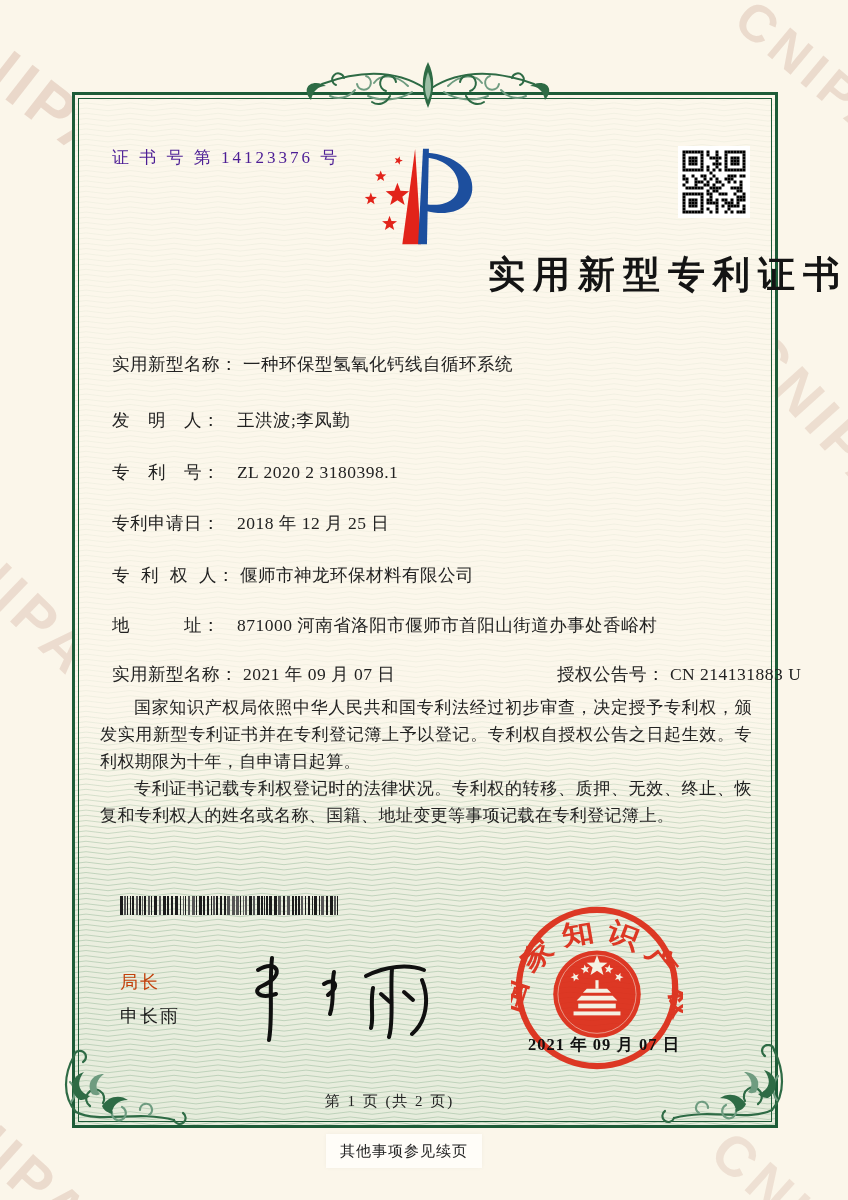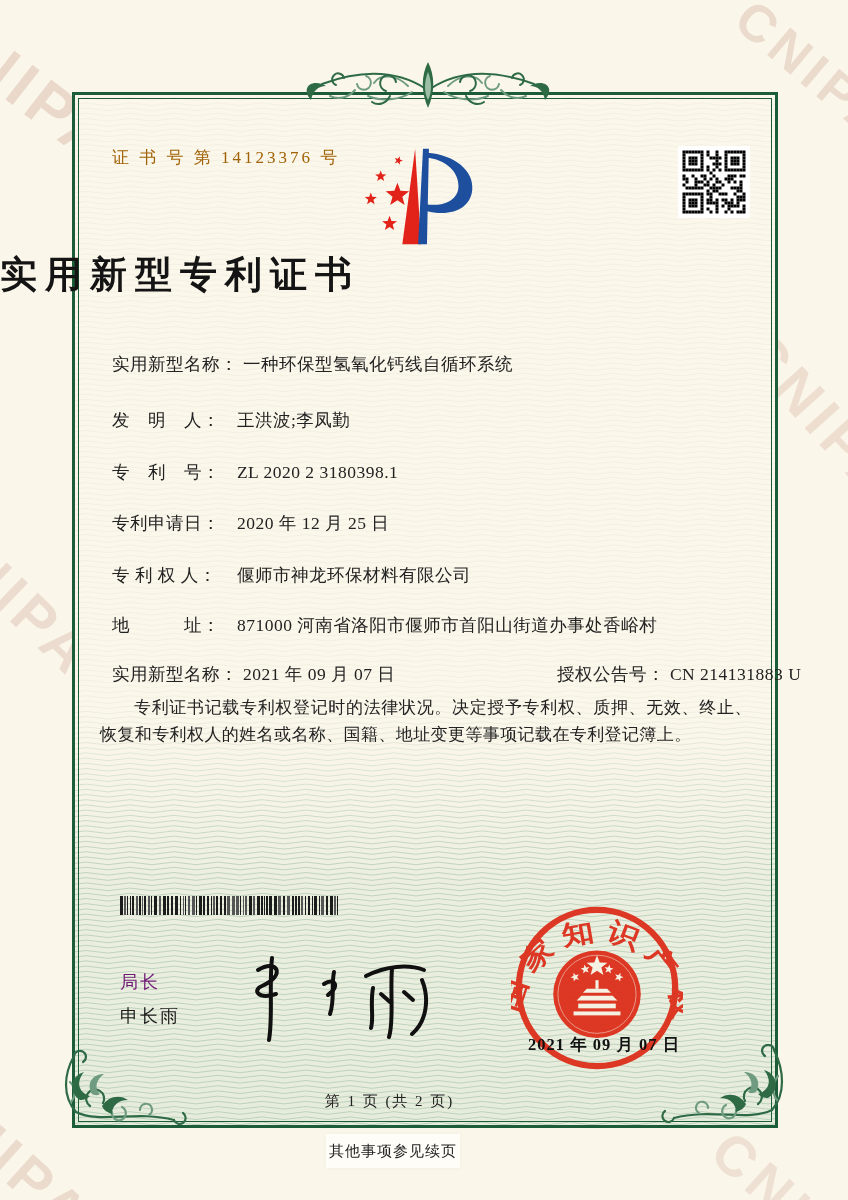--- a/index.html
+++ b/index.html
@@ -13,48 +13,48 @@
 
   
   .frame{position:absolute;left:72px;top:92px;width:706px;height:1036px;
          border:3px solid #1d5c38;box-sizing:border-box;z-index:2;
          background:linear-gradient(180deg,#fcf7eb 0%,#fcf7eb 60%,#f6f4e6 68%,#ecefe0 76%,#e6ecdc 100%);}
   .frame-inner{position:absolute;inset:3px;border:1px solid #1d5c38;pointer-events:none;z-index:3;}
   #waves{position:absolute;inset:0;width:100%;height:100%;z-index:0;}
 
   .content{position:absolute;inset:0;z-index:4;}
 
-  .cert-no{position:absolute;left:112px;top:146px;font-size:17px;letter-spacing:3px;color:#a16207;}
+  .cert-no{position:absolute;left:112px;top:146px;font-size:17px;letter-spacing:3px;color:#4c1d95;}
   .logo{position:absolute;left:360px;top:140px;width:128px;height:114px;}
   .qr{position:absolute;left:678px;top:146px;width:72px;height:72px;background:#fff;padding:0;}
-  .title{position:absolute;left:0;top:250px;width:848px;text-align:left;
+  .title{position:absolute;left:0;top:250px;width:848px;text-align:right;
          font-size:37px;font-weight:bold;letter-spacing:8px;color:#141414;}
 
   .field-row{position:absolute;left:112px;font-size:17.5px;color:#222;letter-spacing:0.5px;white-space:nowrap;}
-  .field-label{display:inline-block;min-width:120px;}
+  .field-label{display:inline-block;min-width:120px;font-family:Liberation Mono, monospace;}
   .grant-pair2{position:absolute;left:438px;top:0;white-space:nowrap;margin-left:7px;}
 
   .paragraphs{position:absolute;left:100px;top:694px;width:652px;font-size:17px;
               line-height:27px;color:#222;text-align:justify;letter-spacing:0.4px;}
   .paragraphs p{margin:0;text-indent:2em;}
 
   #barcode{position:absolute;left:120px;top:896px;}
 
-  .signer-title{position:absolute;left:120px;top:970px;font-size:18px;color:#701a75;letter-spacing:2px;}
+  .signer-title{position:absolute;left:120px;top:970px;font-size:18px;color:#c2410c;letter-spacing:2px;}
   .signer-name{position:absolute;left:120px;top:1004px;font-size:18px;color:#1a1a1a;letter-spacing:2px;}
   .signature{position:absolute;left:242px;top:942px;width:215px;height:105px;}
 
   .seal{position:absolute;left:511px;top:902px;width:172px;height:172px;opacity:0.93;}
   .seal-date{position:absolute;left:528px;top:1034px;font-size:16.5px;font-weight:bold;
              color:#111;letter-spacing:1px;z-index:6;white-space:nowrap;}
 
   .page-info{position:absolute;left:0;top:1092px;width:779px;text-align:center;
              font-size:15px;color:#222;letter-spacing:2px;}
 
-  .cont-strip{position:absolute;left:326px;top:1134px;width:134px;height:34px;background:#fffdf8;
+  .cont-strip{position:absolute;left:326px;top:1134px;width:156px;height:34px;background:#fffdf8;
               box-shadow:0 0 4px rgba(0,0,0,0.04);display:flex;align-items:center;justify-content:center;}
   .cont-strip span{font-size:15px;color:#222;letter-spacing:1px;}
 
   .ornament-top{position:absolute;left:298px;top:56px;width:260px;height:66px;z-index:5;}
   .corner-bl{position:absolute;left:56px;top:1048px;width:140px;height:80px;z-index:5;}
   .corner-br{position:absolute;left:652px;top:1044px;width:140px;height:84px;z-index:5;transform:scaleX(-1);}
 </style>
 </head>
 <body>
 
@@ -519,42 +519,43 @@
     <div class="field-row" style="top:408px">
       <span class="field-label">发　明　人：</span>
       <span>王洪波;李凤勤</span>
     </div>
     <div class="field-row" style="top:460px">
       <span class="field-label">专　利　号：</span>
       <span>ZL 2020 2 3180398.1</span>
     </div>
     <div class="field-row" style="top:511px">
       <span class="field-label">专利申请日：</span>
-      <span>2020 年 12 月 25 日</span>
+      <span>2018 年 12 月 25 日</span>
     </div>
     <div class="field-row" style="top:563px">
       <span class="field-label">专 利 权 人：</span>
       <span>偃师市神龙环保材料有限公司</span>
     </div>
     <div class="field-row" style="top:613px">
       <span class="field-label">地　　　址：</span>
       <span>871000 河南省洛阳市偃师市首阳山街道办事处香峪村</span>
     </div>
 
     <div class="field-row" style="top:662px;width:660px">
       <span class="field-label">实用新型名称：</span>
       <span>2021 年 09 月 07 日</span>
       <span class="grant-pair2">
         <span>授权公告号：</span>
         <span>CN 214131883 U</span>
       </span>
     </div>
 
     <div class="paragraphs">
-      <p>专利证书记载专利权登记时的法律状况。决定授予专利权、质押、无效、终止、恢复和专利权人的姓名或名称、国籍、地址变更等事项记载在专利登记簿上。</p>
+      <p>国家知识产权局依照中华人民共和国专利法经过初步审查，决定授予专利权，颁发实用新型专利证书并在专利登记簿上予以登记。专利权自授权公告之日起生效。专利权期限为十年，自申请日起算。</p>
+      <p>专利证书记载专利权登记时的法律状况。专利权的转移、质押、无效、终止、恢复和专利权人的姓名或名称、国籍、地址变更等事项记载在专利登记簿上。</p>
     </div>
 
     <svg id="barcode" width="224" height="19" viewBox="0 0 224 19">
         <rect x="0" y="0" width="3" height="19" fill="#1c1c1c"></rect>
         <rect x="4" y="0" width="2" height="19" fill="#555"></rect>
         <rect x="7" y="0" width="1" height="19" fill="#1c1c1c"></rect>
         <rect x="10" y="0" width="1" height="19" fill="#1c1c1c"></rect>
         <rect x="12" y="0" width="2" height="19" fill="#1c1c1c"></rect>
         <rect x="16" y="0" width="2" height="19" fill="#555"></rect>
         <rect x="19" y="0" width="2" height="19" fill="#1c1c1c"></rect>

